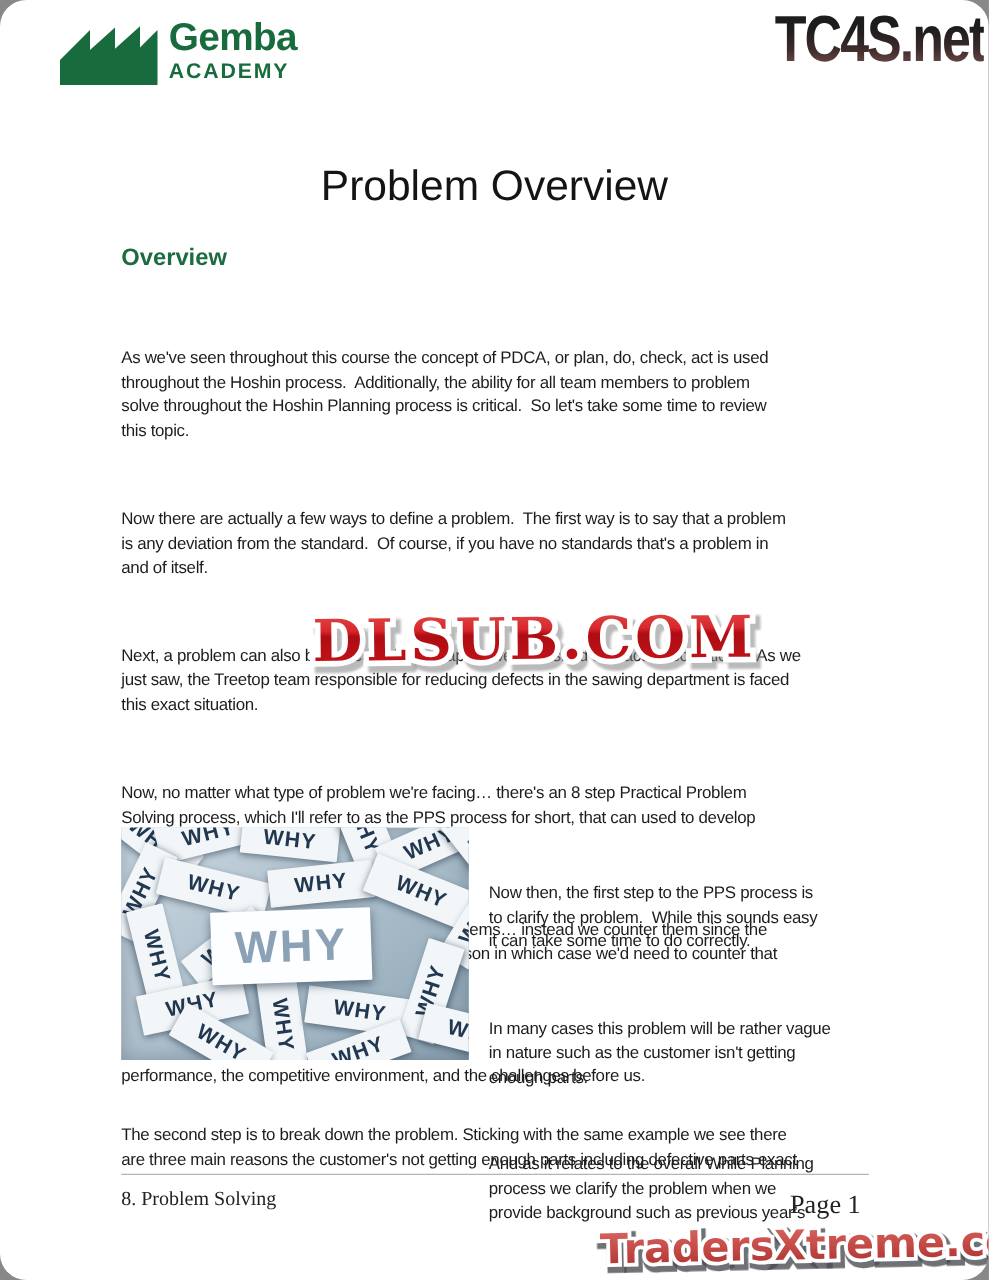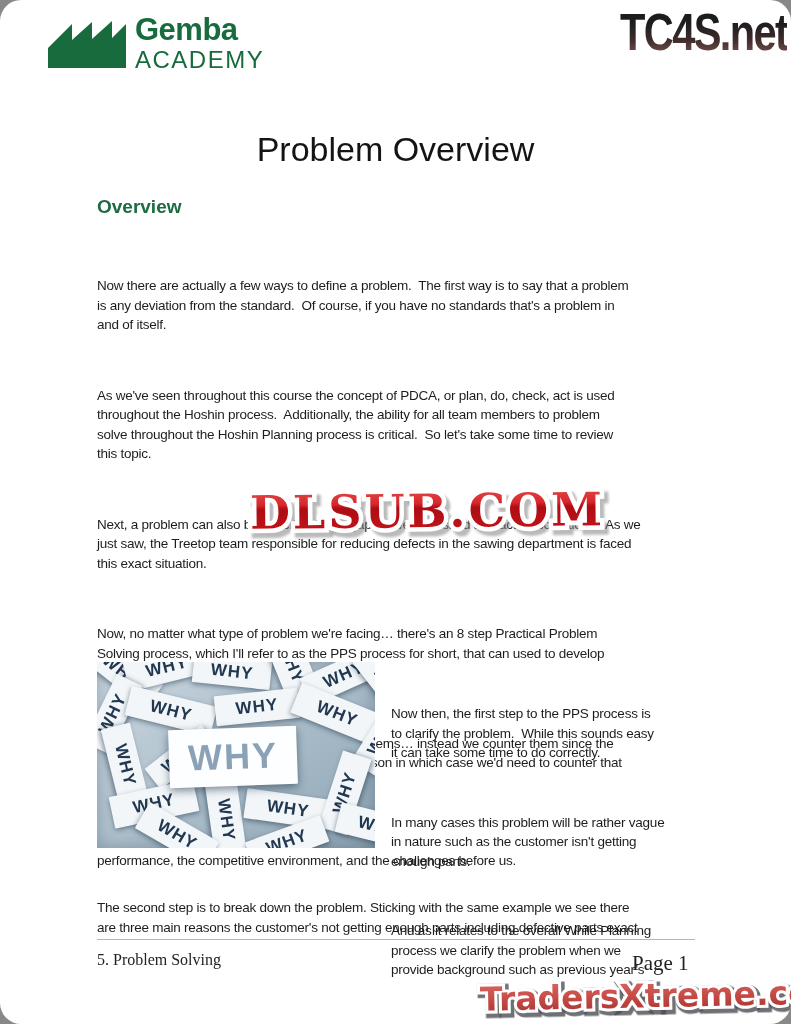--- a/index.html
+++ b/index.html
@@ -8,21 +8,21 @@
     position:relative; width:791px; height:1024px; margin:0 auto;
     background:#ffffff; overflow:hidden;
     font-family:"Liberation Sans", sans-serif; color:#1d1d1f;border-radius:21px;
   }
 
   
   .logo { position:absolute; left:48px; top:14px; display:flex; align-items:flex-start; }
   .logo svg { display:block; }
   .logo-text { margin-left:7px; color:#186b3d; line-height:1; }
   .logo-name { font-size:31px; font-weight:bold; letter-spacing:-0.5px; display:block; }
-  .logo-sub  { font-size:24px; font-weight:normal; letter-spacing:1.5px; display:block; margin-top:3px; }
+  .logo-sub  { font-size:17px; font-weight:bold; letter-spacing:1.5px; display:block; margin-top:3px; }
 
   .wm-top {
     position:absolute; top:2px; right:4px;
     font-size:52px; font-weight:bold; letter-spacing:-2px;
     transform:scaleX(0.80); transform-origin:right top;
     background:linear-gradient(180deg,#1d1d1d 35%,#3c2b2a 62%,#93605c 100%);
     -webkit-background-clip:text; background-clip:text; color:transparent;
   }
 
   
@@ -103,27 +103,27 @@
     </span>
   </div>
 
   <div class="wm-top">TC4S.net</div>
 
   <div class="doc-title">Problem Overview</div>
 
   <div class="h-green h-overview">Overview</div>
 
   <div class="copy-block body-copy">
-    <p>Now there are actually a few ways to define a problem.  The first way is to say that a problem
-is any deviation from the standard.  Of course, if you have no standards that's a problem in
-and of itself.</p>
     <p>As we've seen throughout this course the concept of PDCA, or plan, do, check, act is used
 throughout the Hoshin process.  Additionally, the ability for all team members to problem
 solve throughout the Hoshin Planning process is critical.  So let's take some time to review
 this topic.</p>
+    <p>Now there are actually a few ways to define a problem.  The first way is to say that a problem
+is any deviation from the standard.  Of course, if you have no standards that's a problem in
+and of itself.</p>
     <p>Next, a problem can also be described as a gap between desired and actual conditions.  As we
 just saw, the Treetop team responsible for reducing defects in the sawing department is faced
 this exact situation.</p>
     <p>Now, no matter what type of problem we're facing… there's an 8 step Practical Problem
 Solving process, which I'll refer to as the PPS process for short, that can used to develop
 and implement countermeasures.</p>
     <p>And you'll notice we never speak of solving problems… instead we counter them since the
 same problem could reappear for a different reason in which case we'd need to counter that
 root cause as well.</p>
   </div>
@@ -171,21 +171,21 @@
 are three main reasons the customer's not getting enough parts including defective parts exact</div>
 
   <div class="wm-stack wm-center">
     <span class="anchor">DLSUB.COM</span>
     <span class="lyr l-back">DLSUB.COM</span>
     <span class="lyr l-white">DLSUB.COM</span>
     <span class="lyr l-fill">DLSUB.COM</span>
   </div>
 
   <div class="footer-divider"></div>
-  <div class="footer-left">5. Problem Solving</div>
+  <div class="footer-left">8. Problem Solving</div>
   <div class="footer-right">Page 1</div>
 
   <div class="wm-stack wm-bottom">
     <span class="anchor">TradersXtreme.com</span>
     <span class="lyr l-back">TradersXtreme.com</span>
     <span class="lyr l-white">TradersXtreme.com</span>
     <span class="lyr l-fill">TradersXtreme.com</span>
   </div>
 
 </div>

